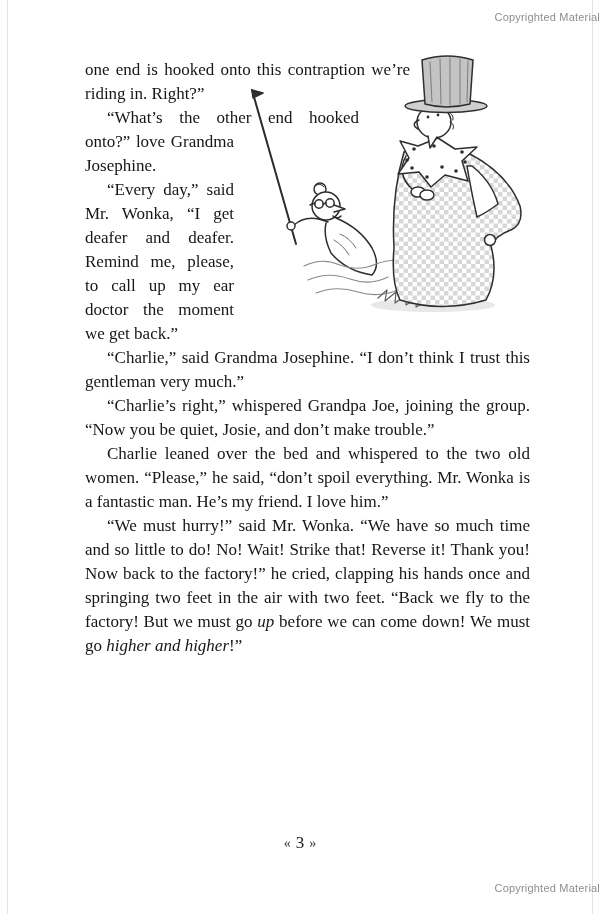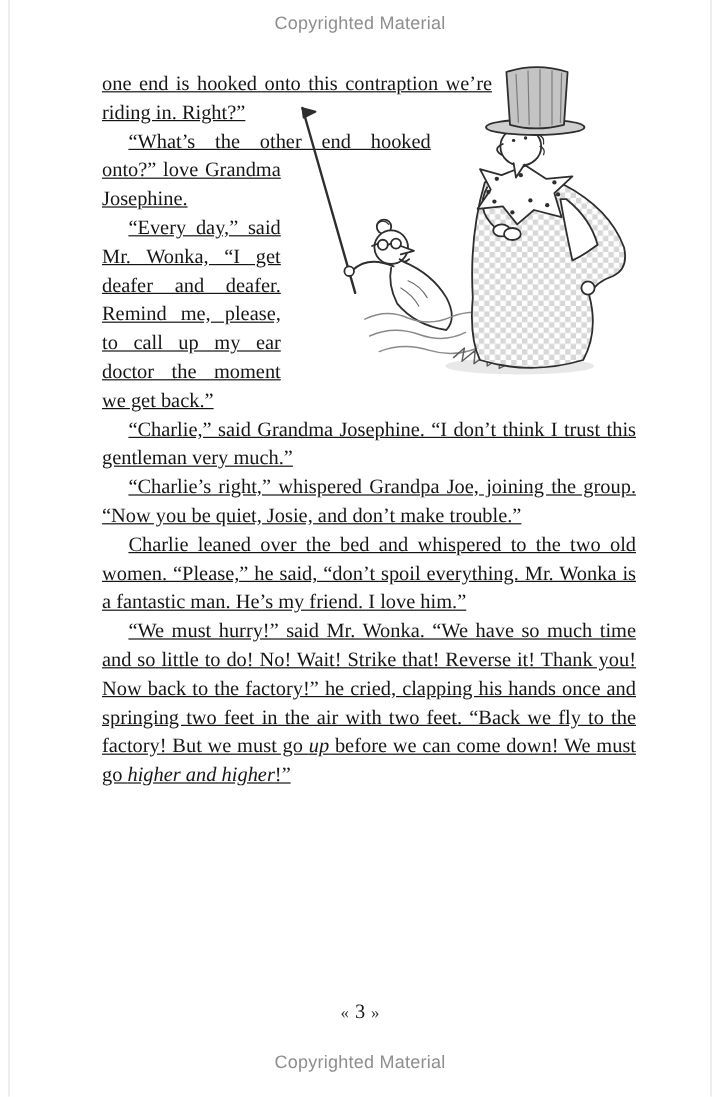--- a/index.html
+++ b/index.html
@@ -11,38 +11,38 @@
     overflow:hidden;
     color:#161616;
   }
   .page { position:absolute; inset:0; background:#fff; }
   .page-edge { position:absolute; top:0; bottom:0; width:1px; background:#e3e3e3; }
   .page-edge.left { left:7px; }
   .page-edge.right { right:7px; }
 
   .copyright {
     position:absolute; left:0; right:0;
-    text-align:center;
+    text-align:right;
     font-family:"Liberation Sans", sans-serif;
-    font-size:15px; color:#8e8e8e; letter-spacing:.2px;
+    font-size:11px; color:#8e8e8e; letter-spacing:.2px;
   }
   .copyright.top { top:11px; }
   .copyright.bottom { bottom:20px; }
 
   .body-text {
     position:absolute; left:85px; top:58px; width:445px;
     font-size:17px; line-height:24px;
     text-align:justify;
   }
   .illus-float {
     float:right; width:296px; height:264px;
     shape-outside: polygon(181px 0px, 296px 0px, 296px 264px, 0px 264px, 0px 96px, 130px 96px, 130px 48px, 181px 48px);
     shape-margin:5px;
   }
-  p.para { margin:0;text-decoration:underline; }
+  p.para { margin:0; }
   p.para.indent { text-indent:22px; }
   em { font-style:italic; }
 
   .illustration {
     position:absolute; left:228px; top:48px;
     width:310px; height:270px;
     pointer-events:none;
   }
 
   .page-number-row {

